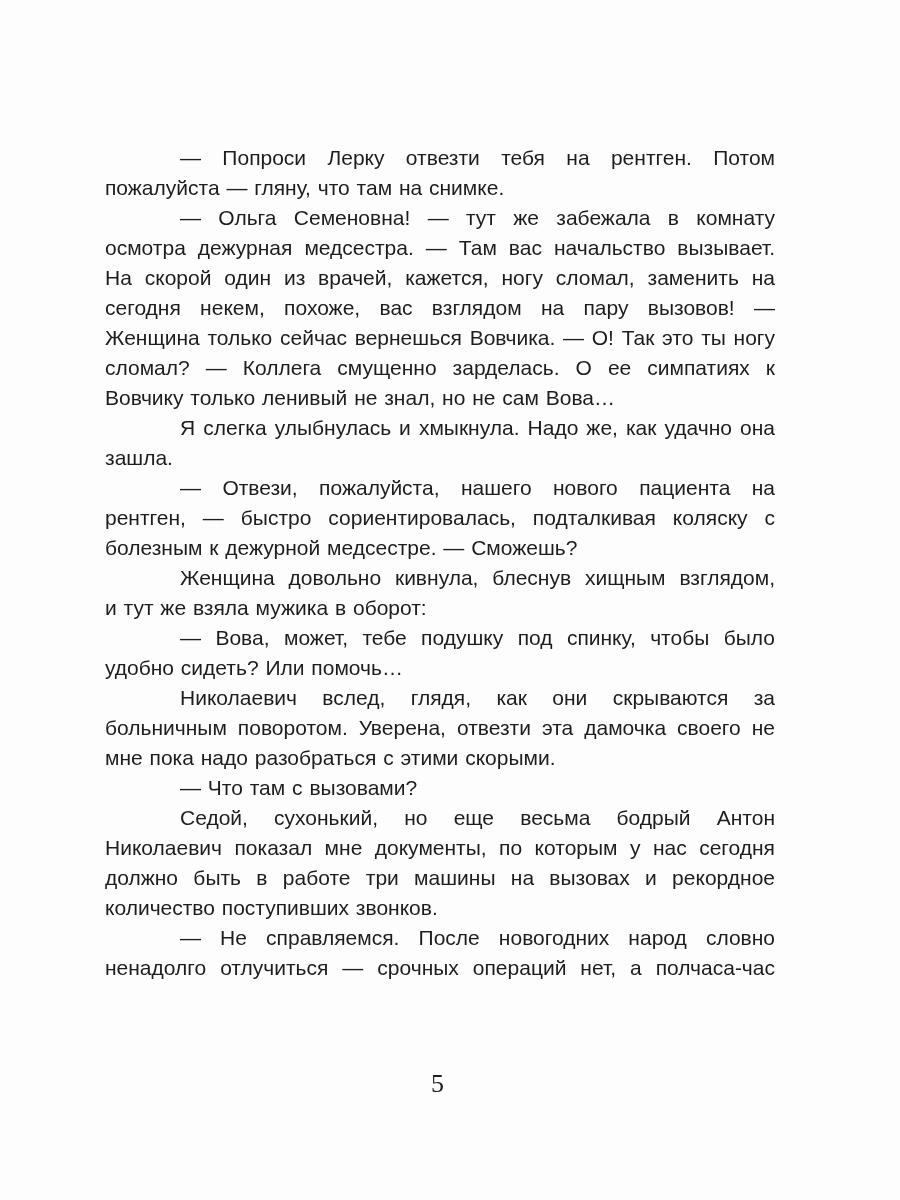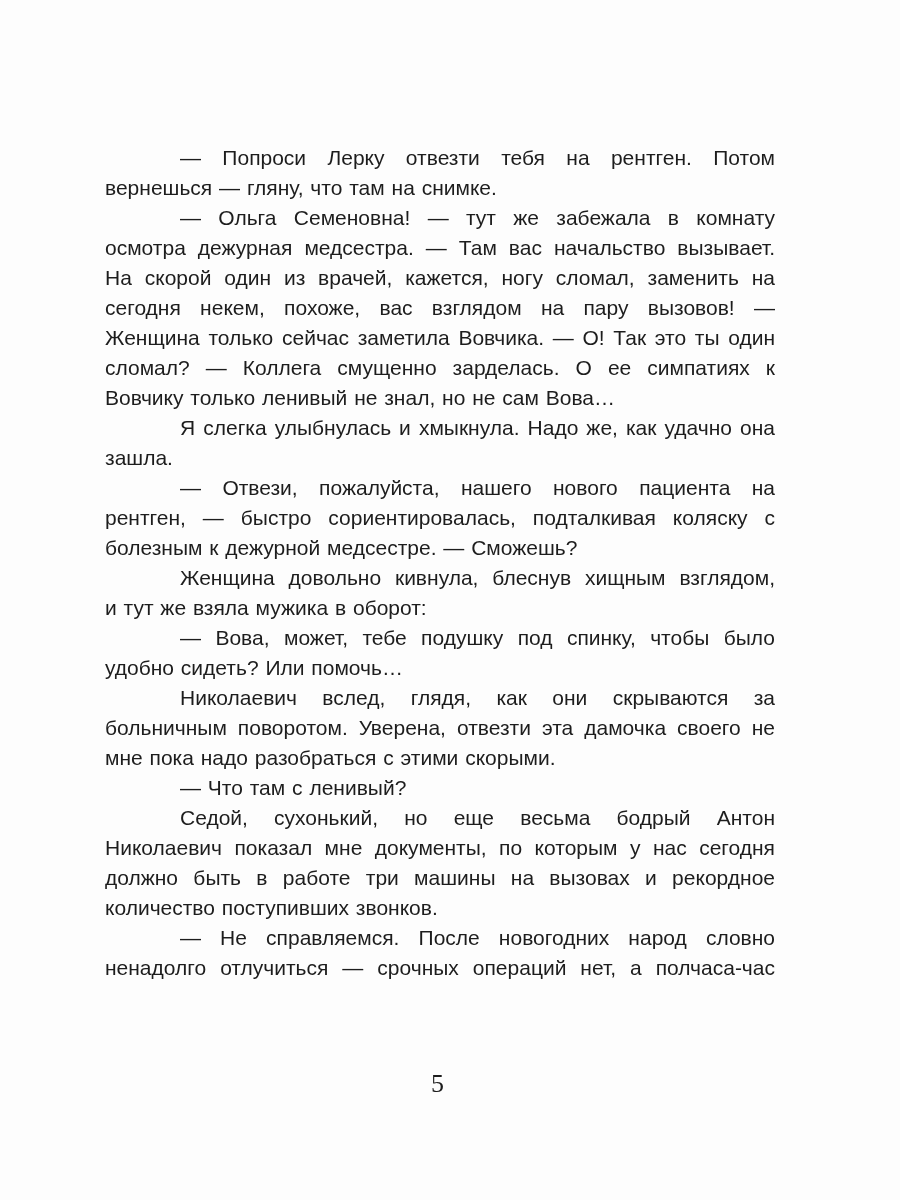--- a/index.html
+++ b/index.html
@@ -57,29 +57,29 @@
   }
 </style>
 </head>
 <body>
 
 <div class="page">
   <div class="text-block">
 
     <div class="para">
       <div class="line j first">— Попроси Лерку отвезти тебя на рентген. Потом</div>
-      <div class="line">вернешься — гляну, что там на снимке.</div>
+      <div class="line">пожалуйста — гляну, что там на снимке.</div>
     </div>
 
     <div class="para">
       <div class="line j first">— Ольга Семеновна! — тут же забежала в комнату</div>
       <div class="line j">осмотра дежурная медсестра. — Там вас начальство вызывает.</div>
       <div class="line j">На скорой один из врачей, кажется, ногу сломал, заменить на</div>
       <div class="line j">сегодня некем, похоже, вас взглядом на пару вызовов! —</div>
-      <div class="line j">Женщина только сейчас заметила Вовчика. — О! Так это ты один</div>
+      <div class="line j">Женщина только сейчас вернешься Вовчика. — О! Так это ты ногу</div>
       <div class="line j">сломал? — Коллега смущенно зарделась. О ее симпатиях к</div>
       <div class="line">Вовчику только ленивый не знал, но не сам Вова…</div>
     </div>
 
     <div class="para">
       <div class="line j first">Я слегка улыбнулась и хмыкнула. Надо же, как удачно она</div>
       <div class="line">зашла.</div>
     </div>
 
     <div class="para">
@@ -99,21 +99,21 @@
     </div>
 
     <div class="para">
       <div class="line j first">Николаевич вслед, глядя, как они скрываются за</div>
       <div class="line j">больничным поворотом. Уверена, отвезти эта дамочка своего не</div>
       <div class="line">мне пока надо разобраться с этими скорыми.</div>
     </div>
 
 
     <div class="para">
-      <div class="line first">— Что там с ленивый?</div>
+      <div class="line first">— Что там с вызовами?</div>
     </div>
 
     <div class="para">
       <div class="line j first">Седой, сухонький, но еще весьма бодрый Антон</div>
       <div class="line j">Николаевич показал мне документы, по которым у нас сегодня</div>
       <div class="line j">должно быть в работе три машины на вызовах и рекордное</div>
       <div class="line">количество поступивших звонков.</div>
     </div>
 
     <div class="para">

